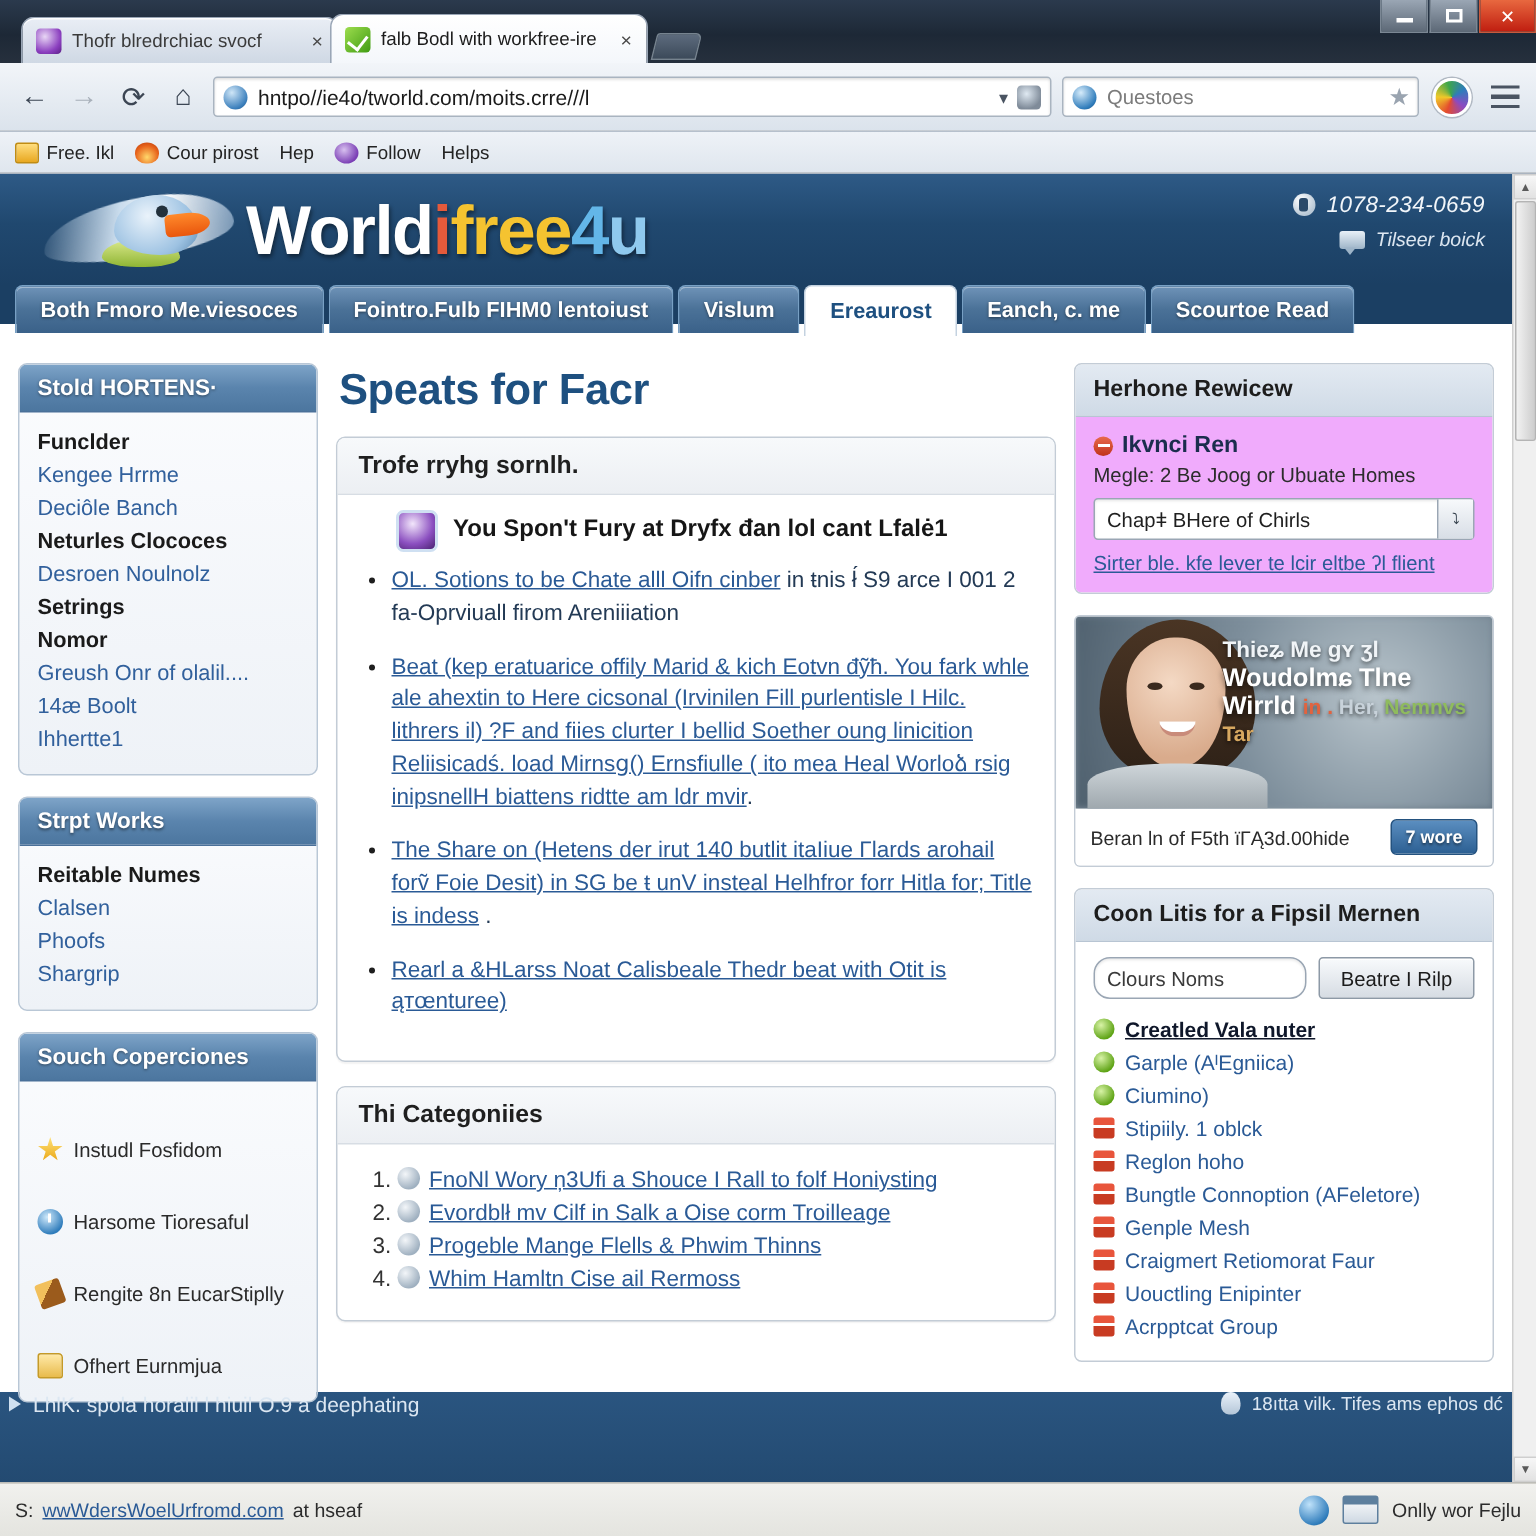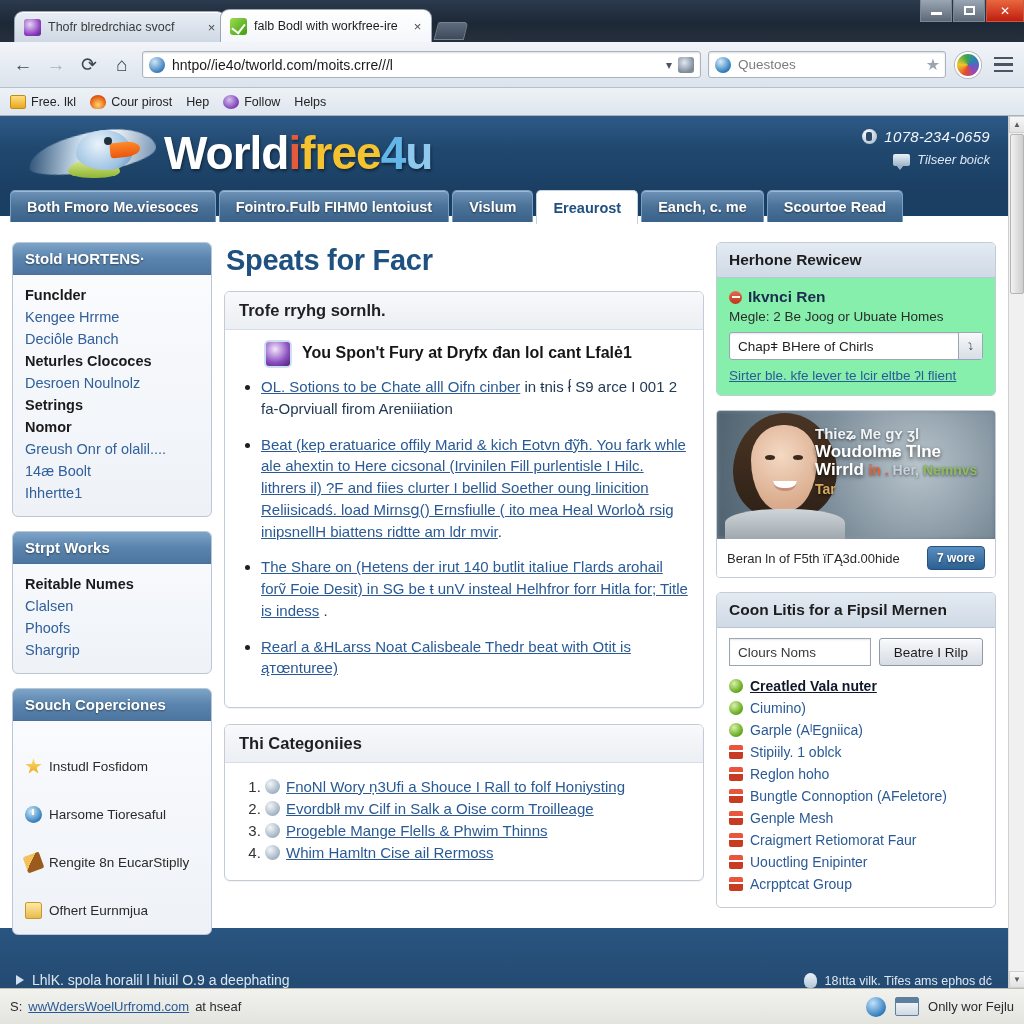--- a/index.html
+++ b/index.html
@@ -407,21 +407,21 @@
     margin-bottom: 14px;
     background: #fff;
   }
   .rpanel-head {
     background: linear-gradient(180deg,#e3eaf2, #cfdae6);
     border-bottom: 1px solid #b8c5d3;
     font-size: 15.5px; font-weight: bold; color: #1d1d1d;
     padding: 8px 12px;
   }
   .rpanel-body { padding: 10px 12px 12px 12px; }
-  .review-body { background: #86efac; }
+  .review-body { background: #f0abfc; }
   .rev-title { display:flex; align-items:center; gap:6px; font-size:15.5px;font-weight:bold;color:#1b2d4d;margin-bottom:3px;}
   .rev-dot { width:13px;height:13px;border-radius:50%;background:linear-gradient(180deg,#e8694c,#c0331b);position:relative;flex:0 0 auto;}
   .rev-dot:after{content:"";position:absolute;left:2.5px;top:5px;width:8px;height:2.5px;background:#fff;}
   .rev-sub { font-size: 13.5px; color: #2c2c2c; margin-bottom: 8px; }
   .selectbox {
     display:flex; align-items:center;
     height: 28px; background:#fff;
     border: 1px solid #9aa6b4; border-radius: 3px;
     box-shadow: inset 0 1px 2px rgba(0,0,0,.1);
     margin-bottom: 8px;
@@ -484,21 +484,21 @@
     background: linear-gradient(180deg,#5b8ec0,#2c5f92);
     border: 1px solid #24527f; border-radius: 4px;
     color: #fff; font-size: 12px; font-weight: bold;
     padding: 4px 9px; white-space: nowrap;
     text-shadow: 0 1px 2px rgba(0,0,0,.5);
   }
 
   .searchrow { display:flex; gap: 8px; margin-bottom: 9px; }
   .txtinput {
     flex: 1 1 auto; height: 28px;
-    background:#fff; border: 1px solid #9aa6b4; border-radius: 0;
+    background:#fff; border: 1px solid #9aa6b4; border-radius: 11px;
     box-shadow: inset 0 1px 2px rgba(0,0,0,.1);
     display:flex; align-items:center; padding: 0 8px;
     font-size: 13.5px; color: #3a3a3a;
   }
   .btn {
     height: 28px; min-width: 104px;
     background: linear-gradient(180deg,#f8fafc,#d6dce3);
     border: 1px solid #8d99a6; border-radius: 3px;
     display:flex; align-items:center; justify-content:center;
     font-size: 13.5px; color: #1c1c1c;
@@ -512,22 +512,22 @@
   .bico-red {
     background: linear-gradient(180deg,#e8553c 0 34%, #ffffff 34% 50%, #c83b22 50% 100%);
     border-radius: 2px;
   }
 
   
   #footer {
     height: 62px;
     background: linear-gradient(180deg,#2a5580 0%, #234a71 100%);
     border-top: 2px solid #fff;
-    display:flex; align-items:flex-end; justify-content:space-between;
-    padding: 0 16px;
+    display:flex; align-items:flex-start; justify-content:space-between;
+    padding: 0 6px;
     color: #dce7f2;
   }
   #footer .fleft { display:flex; align-items:center; gap:8px; font-size: 14px; }
   #footer .tri { width:0;height:0;border-left:8px solid #cfe0f0;border-top:5px solid transparent;border-bottom:5px solid transparent; }
   #footer .fright { display:flex; align-items:center; gap:8px; font-size: 12.5px; }
   #footer .fico2 { width: 13px; height: 15px; background: linear-gradient(180deg,#eaf2fa,#b4c6d8); border-radius: 50% 50% 40% 40%; }
 
   
   #statusbar {
     position:absolute; left:0; bottom:0;
@@ -819,25 +819,25 @@
                 <span class="txtinput">Clours Noms</span>
                 <span class="btn">Beatre I Rilp</span>
               </div>
               <ul class="rlist">
                 <li class="bold">
                     <span class="bico bico-green"></span>
                     <span>Creatled Vala nuter</span>
                   </li>
                 <li>
                     <span class="bico bico-green"></span>
+                    <span>Garple (AᴵEgniica)</span>
+                  </li>
+                <li>
+                    <span class="bico bico-green"></span>
                     <span>Ciumino)</span>
-                  </li>
-                <li>
-                    <span class="bico bico-green"></span>
-                    <span>Garple (AᴵEgniica)</span>
                   </li>
                 <li>
                     <span class="bico bico-red"></span>
                     <span>Stipiily. 1 oblck</span>
                   </li>
                 <li>
                     <span class="bico bico-red"></span>
                     <span>Reglon hoho</span>
                   </li>
                 <li>

